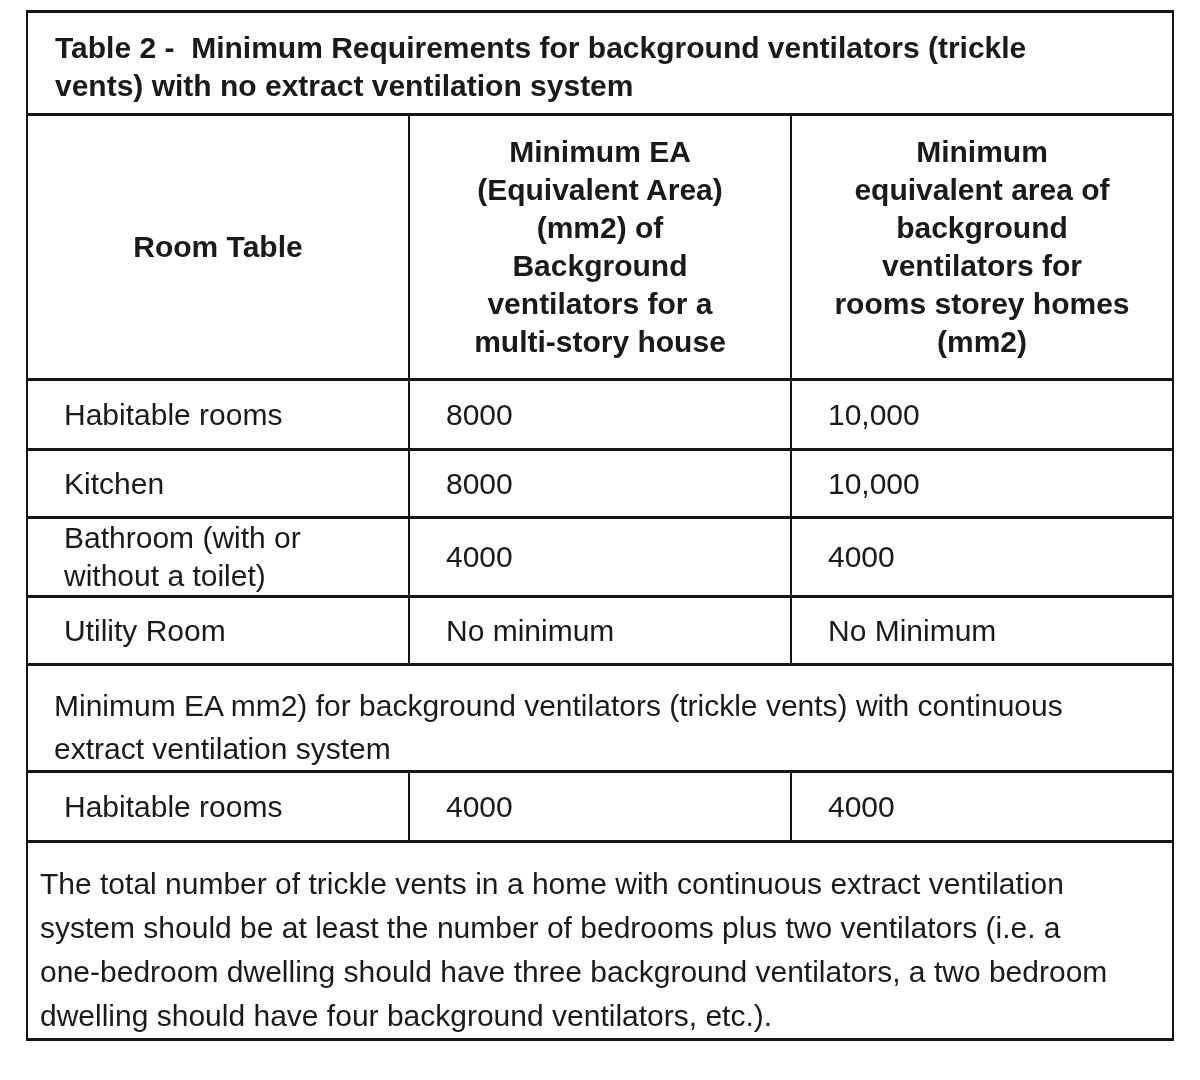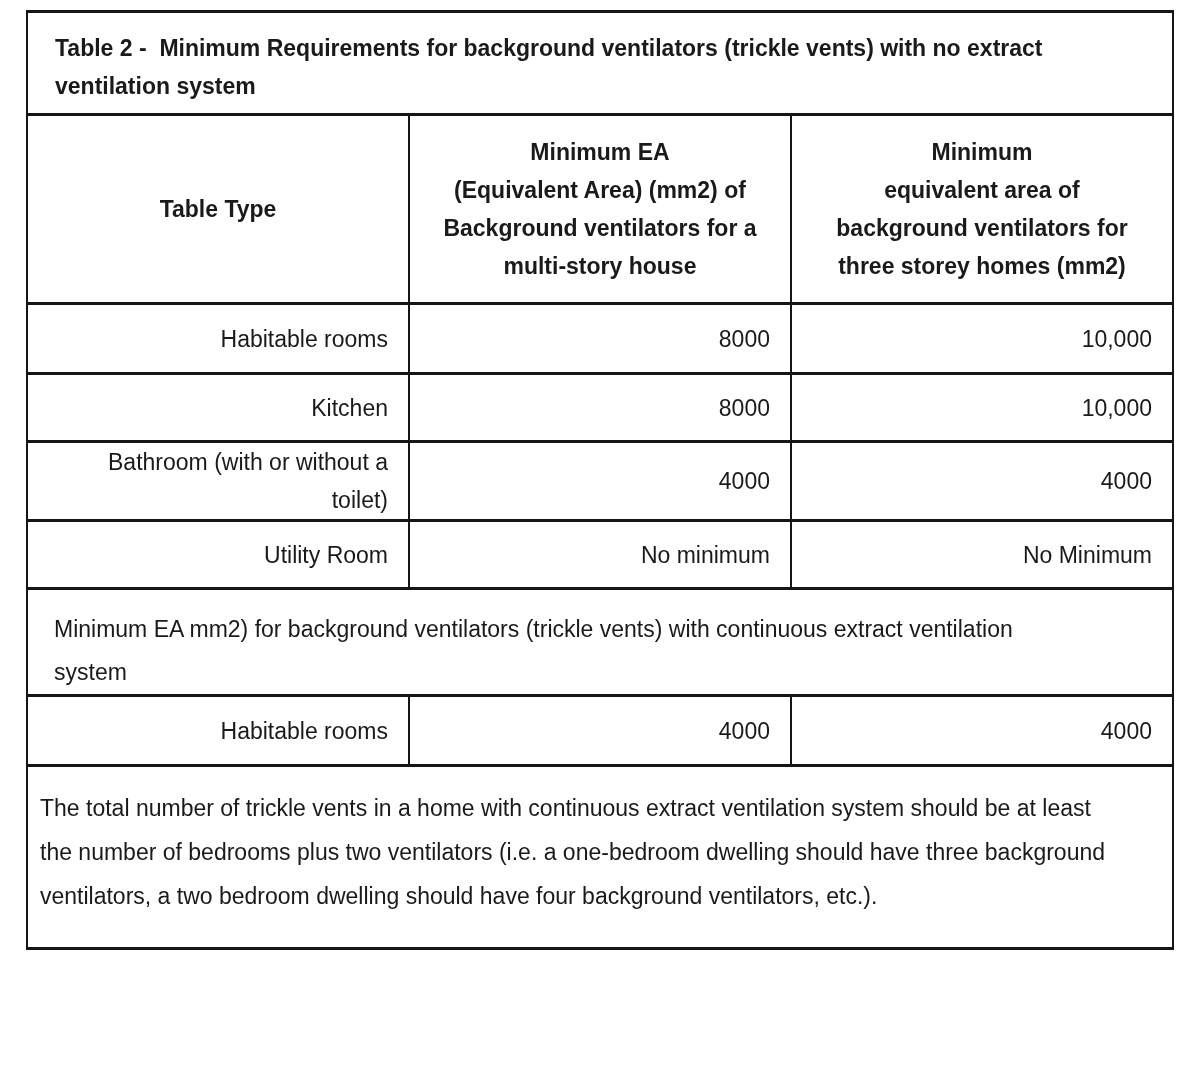--- a/index.html
+++ b/index.html
@@ -21,39 +21,39 @@
   table.vent-table {
     border-collapse: collapse;
     table-layout: fixed;
     width: 1148px;
   }
   col { width: 33.33%; }
   td, th {
     border: 2px solid #151515;
     border-top-width: 3px;
     border-bottom-width: 3px;
-    font-size: 23px;
+    font-size: 30px;
     box-sizing: border-box;
     overflow: hidden;
   }
   
   th.hdr {
     font-weight: bold;
     text-align: center;
     vertical-align: middle;
     line-height: 38px;
     padding: 17px 26px;
     white-space: pre-line;
   }
   
   td.center {
-    text-align: right;
+    text-align: left;
     vertical-align: middle;
     line-height: 38px;
-    padding: 0 20px;
+    padding: 0 36px;
     white-space: pre-line;
   }
   
   td.block {
     text-align: left;
     vertical-align: top;
     white-space: pre-wrap;
   }
   td.title-cell {
     font-weight: bold;
@@ -92,29 +92,29 @@
         <col>
         <col>
     </colgroup>
 
     <tbody>
         <tr class="r-title">
       <td colspan="3" class="block title-cell">Table 2 -  Minimum Requirements for background ventilators (trickle vents) with no extract ventilation system</td>
     </tr>
 
     <tr class="r-header">
-      <th class="hdr">Table Type</th>
+      <th class="hdr">Room Table</th>
       <th class="hdr">Minimum EA
 (Equivalent Area) (mm2) of
 Background ventilators for a
 multi-story house</th>
       <th class="hdr">Minimum
 equivalent area of
 background ventilators for
-three storey homes (mm2)</th>
+rooms storey homes (mm2)</th>
     </tr>
 
     <tr class="r-d1">
       <td class="center">Habitable rooms</td>
       <td class="center">8000</td>
       <td class="center">10,000</td>
     </tr>
 
     <tr class="r-d2">
       <td class="center">Kitchen</td>

